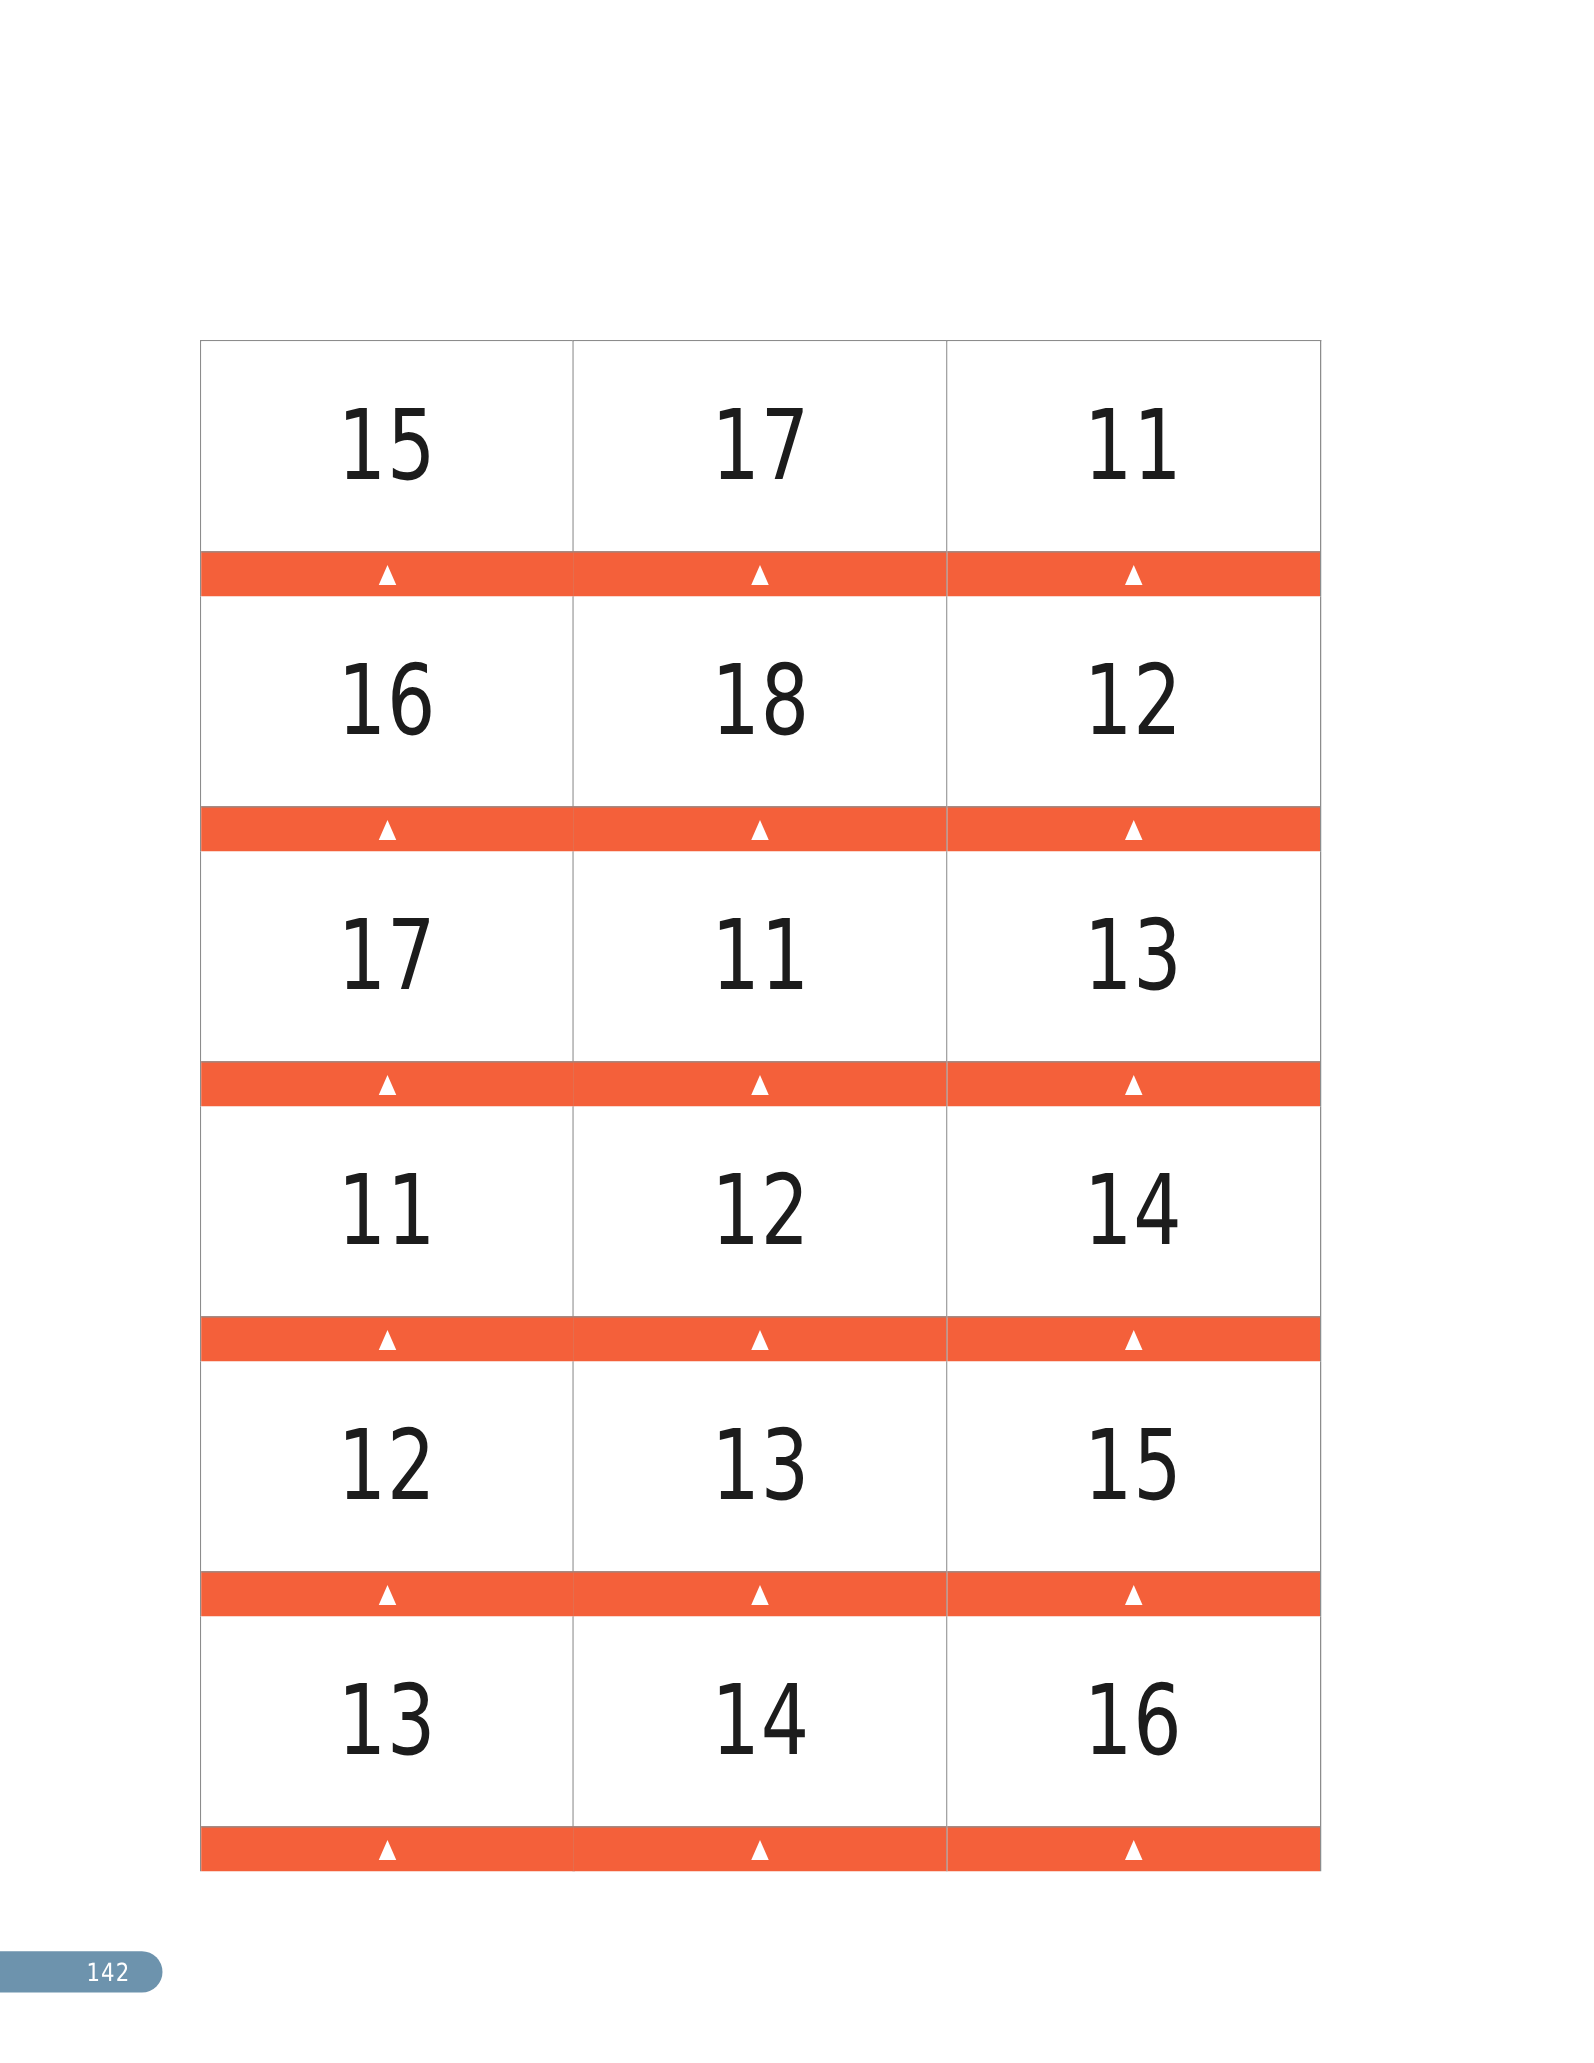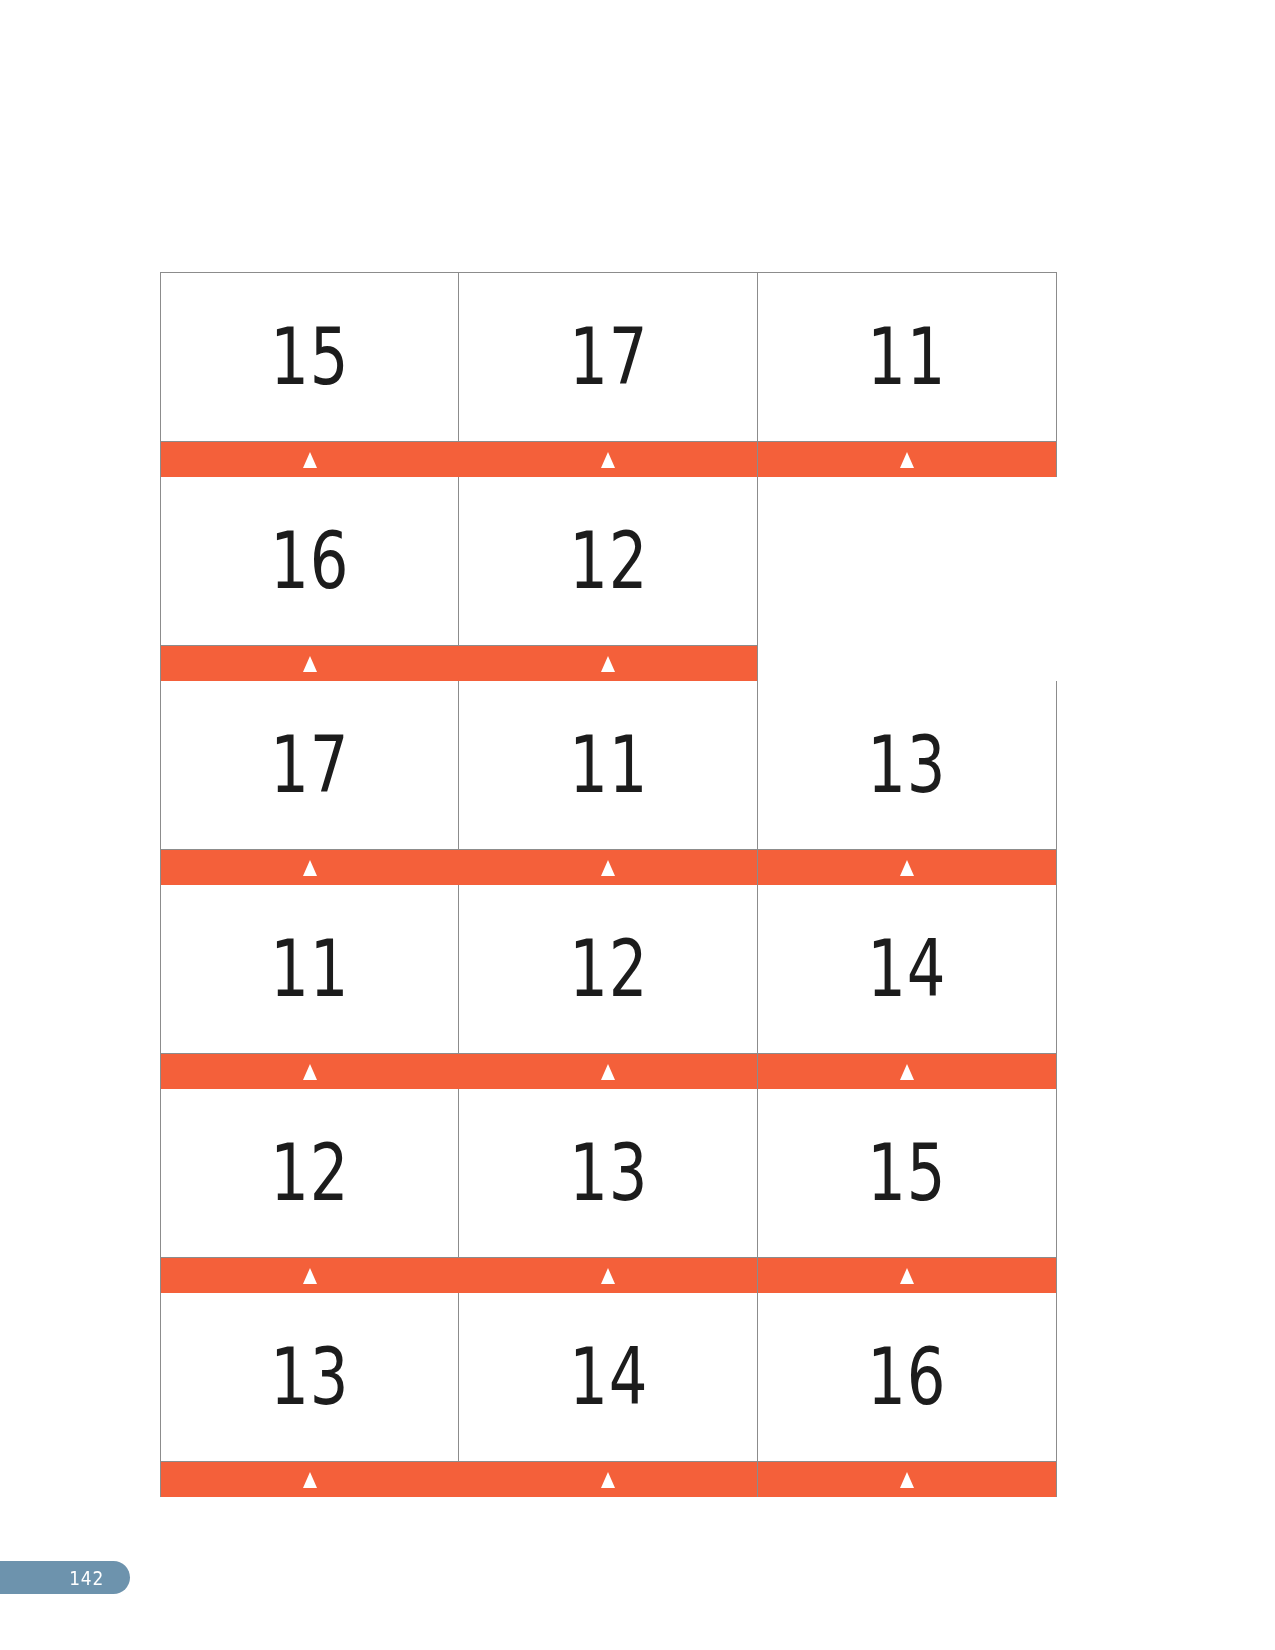--- a/index.html
+++ b/index.html
@@ -160,20 +160,28 @@
       <div class="card">
         <div class="card-face">
           <span class="card-number">16</span>
         </div>
         <div class="card-strip">
           <span class="fold-arrow"></span>
         </div>
       </div>
       <div class="card">
         <div class="card-face">
+          <span class="card-number">18</span>
+        </div>
+        <div class="card-strip">
+          <span class="fold-arrow"></span>
+        </div>
+      </div>
+      <div class="card">
+        <div class="card-face">
           <span class="card-number">12</span>
         </div>
         <div class="card-strip">
           <span class="fold-arrow"></span>
         </div>
       </div>
     </div>
 
     <div class="card-row">
       <div class="card">

